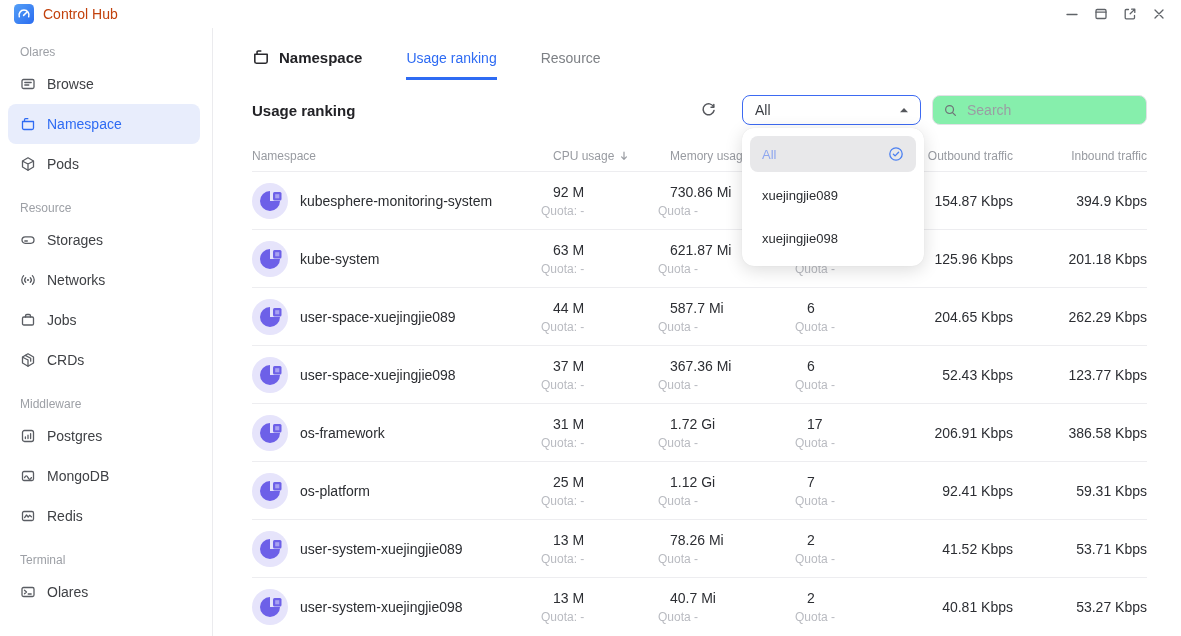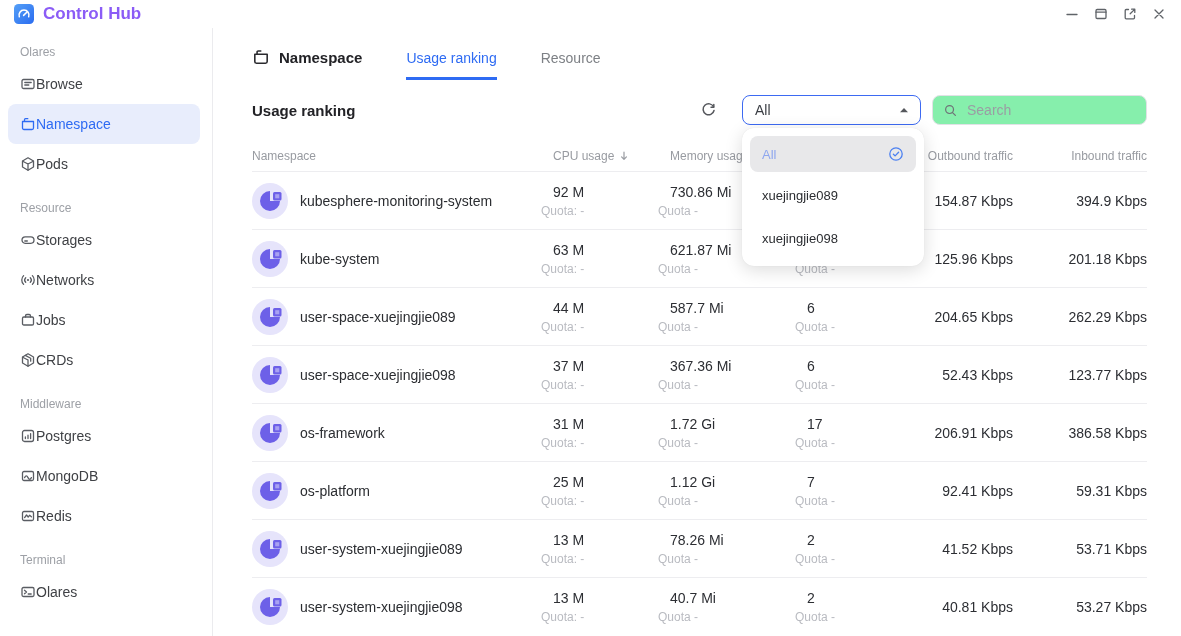--- a/index.html
+++ b/index.html
@@ -4,31 +4,31 @@
 <style>
   * { margin:0; padding:0; box-sizing:border-box; }
   html,body { width:1181px; height:636px; overflow:hidden; background:#fff;
     font-family:"Liberation Sans", sans-serif; color:#2c2e33; }
   svg { display:block; }
   .stroke-ic { fill:none; stroke:currentColor; stroke-width:1.3; stroke-linecap:round; stroke-linejoin:round; }
 
   
   .titlebar { height:28px; display:flex; align-items:center; padding:0 14px; }
   .logo { width:20px; height:20px; margin-right:9px; }
-  .app-title { font-size:17px; font-weight:bold; color:#8b5cf6; }
+  .app-title { font-size:14px; font-weight:normal; color:#c2410c; }
   .tb-spacer { flex:1; }
   .winbtn { width:16px; height:16px; margin-left:13px; color:#5f6368; cursor:pointer; }
 
   
   .app { display:flex; height:608px; }
   .sidebar { width:213px; border-right:1px solid #ebebee; padding-top:16px; flex:none; }
   .section { margin-top:16px; }
   .section:first-child { margin-top:0; }
   .section-label { font-size:12px; color:#9da0a6; padding:0 0 4px 20px; height:20px; line-height:16px; }
-  .side-item { height:40px; display:flex; align-items:center; padding-left:20px;
+  .side-item { height:40px; display:flex; align-items:center; gap:11px; padding-left:20px;
     font-size:14px; color:#3f4145; cursor:pointer;text-align:right; }
   .side-item .ic { width:16px; height:16px; color:#5a5d63; flex:none; }
   .side-item.active { margin:0 12px 0 8px; padding-left:12px; border-radius:8px;
     background:#e8edfc; color:#2e6bf3; }
   .side-item.active .ic { color:#2e6bf3; }
 
   
   .main { flex:1; padding:0 34px 0 39px; position:relative; }
   .tabbar { display:flex; align-items:flex-end; padding-top:20px; }
   .page-title-group { display:flex; align-items:center; gap:9px; padding-bottom:14px; }

